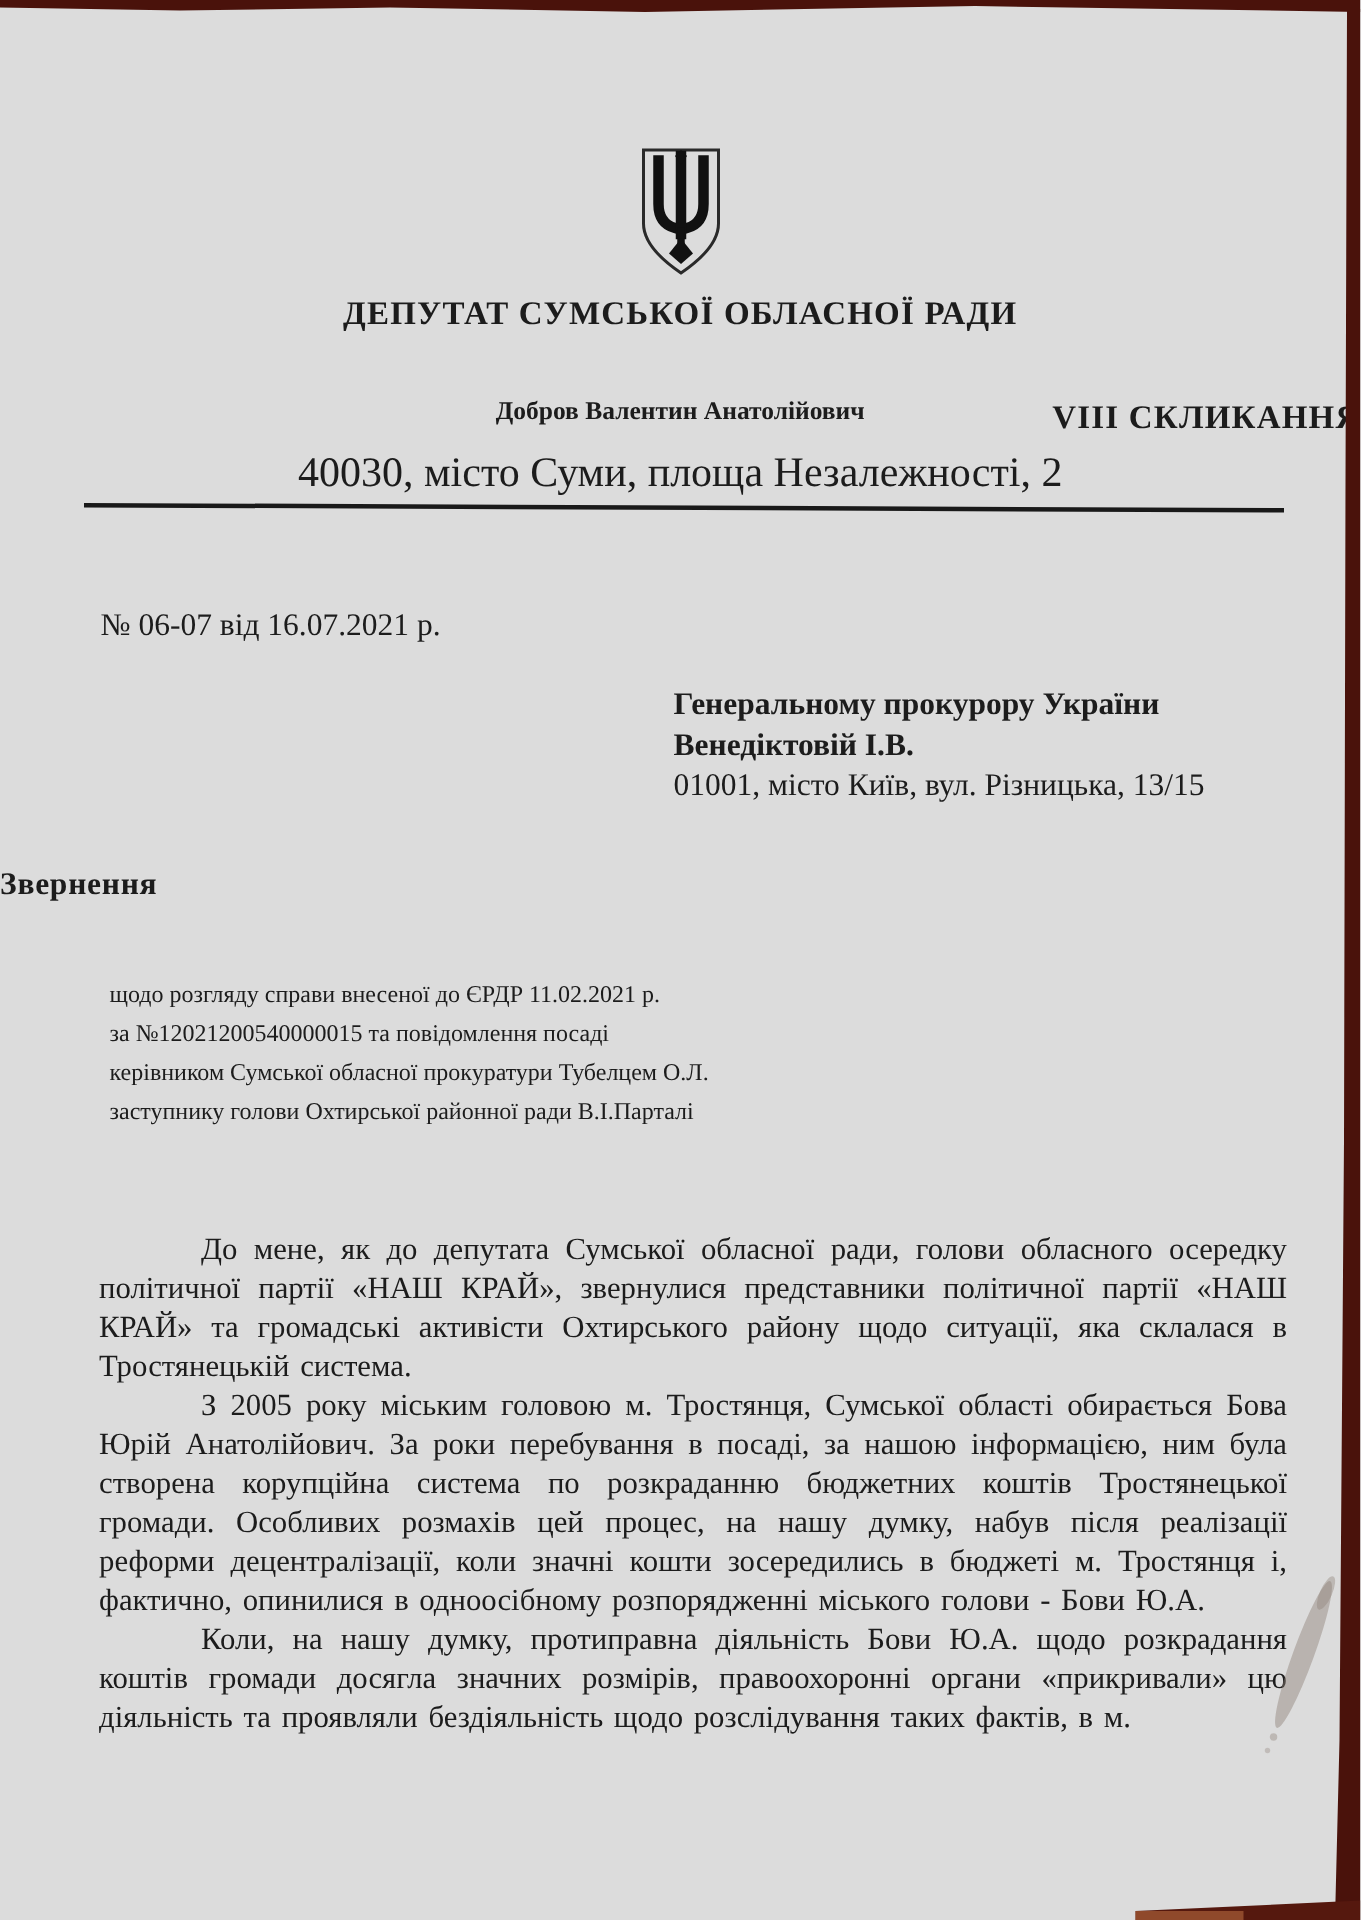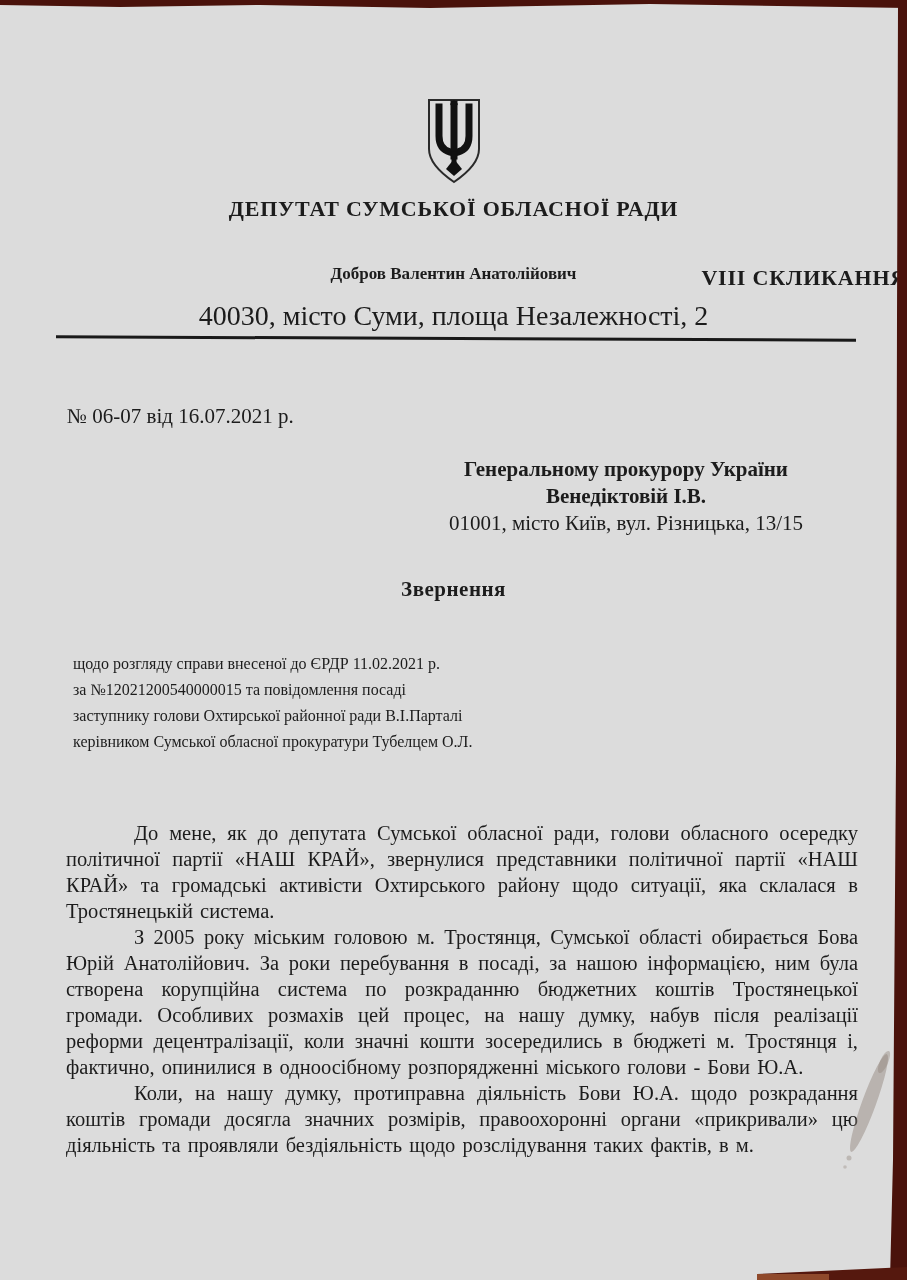--- a/index.html
+++ b/index.html
@@ -88,27 +88,26 @@
     font-size: 21px;
     margin-top: 24px;
   }
   .addressee {
     position: absolute;
     top: 456px;
     left: 449px;
     font-size: 21px;
     line-height: 27px;
   }
-  .addressee .bold { font-weight: bold; text-align: center; }
+  .addressee .bold { font-weight: bold; }
   .doc-title {
     position: absolute;
     top: 577px;
     left: 0;
     width: 100%;
-    text-align: center;
     font-weight: bold;
     font-size: 21px;
     letter-spacing: 0.5px;
   }
   .subject {
     position: absolute;
     top: 651px;
     left: 73px;
     font-size: 16px;
     line-height: 26px;
@@ -161,22 +160,22 @@
     <div class="bold">Генеральному прокурору України</div>
     <div class="bold">Венедіктовій І.В.</div>
     <div>01001, місто Київ, вул. Різницька, 13/15</div>
   </div>
 
   <div class="doc-title">Звернення</div>
 
   <div class="subject">
     <div>щодо розгляду справи внесеної до ЄРДР 11.02.2021 р.</div>
     <div>за №12021200540000015 та повідомлення посаді</div>
+    <div>керівником Сумської обласної прокуратури Тубелцем О.Л.</div>
     <div>заступнику голови Охтирської районної ради В.І.Парталі</div>
-    <div>керівником Сумської обласної прокуратури Тубелцем О.Л.</div>
   </div>
 
   <div class="body-text">
     <p>До мене, як до депутата Сумської обласної ради, голови обласного осередку політичної партії «НАШ КРАЙ», звернулися представники політичної партії «НАШ КРАЙ» та громадські активісти Охтирського району щодо ситуації, яка склалася в Тростянецькій система.</p>
     <p>З 2005 року міським головою м. Тростянця, Сумської області обирається Бова Юрій Анатолійович. За роки перебування в посаді, за нашою інформацією, ним була створена корупційна система по розкраданню бюджетних коштів Тростянецької громади. Особливих розмахів цей процес, на нашу думку, набув після реалізації реформи децентралізації, коли значні кошти зосередились в бюджеті м. Тростянця і, фактично, опинилися в одноосібному розпорядженні міського голови - Бови Ю.А.</p>
     <p>Коли, на нашу думку, протиправна діяльність Бови Ю.А. щодо розкрадання коштів громади досягла значних розмірів, правоохоронні органи «прикривали» цю діяльність та проявляли бездіяльність щодо розслідування таких фактів, в м.</p>
   </div>
 
   <svg class="frame-svg" width="907" height="1280" viewBox="0 0 907 1280" xmlns="http://www.w3.org/2000/svg">
     <polygon points="0,0 907,0 907,8 650,4 430,8 260,5 120,7 0,5" fill="#4a120b"></polygon>

